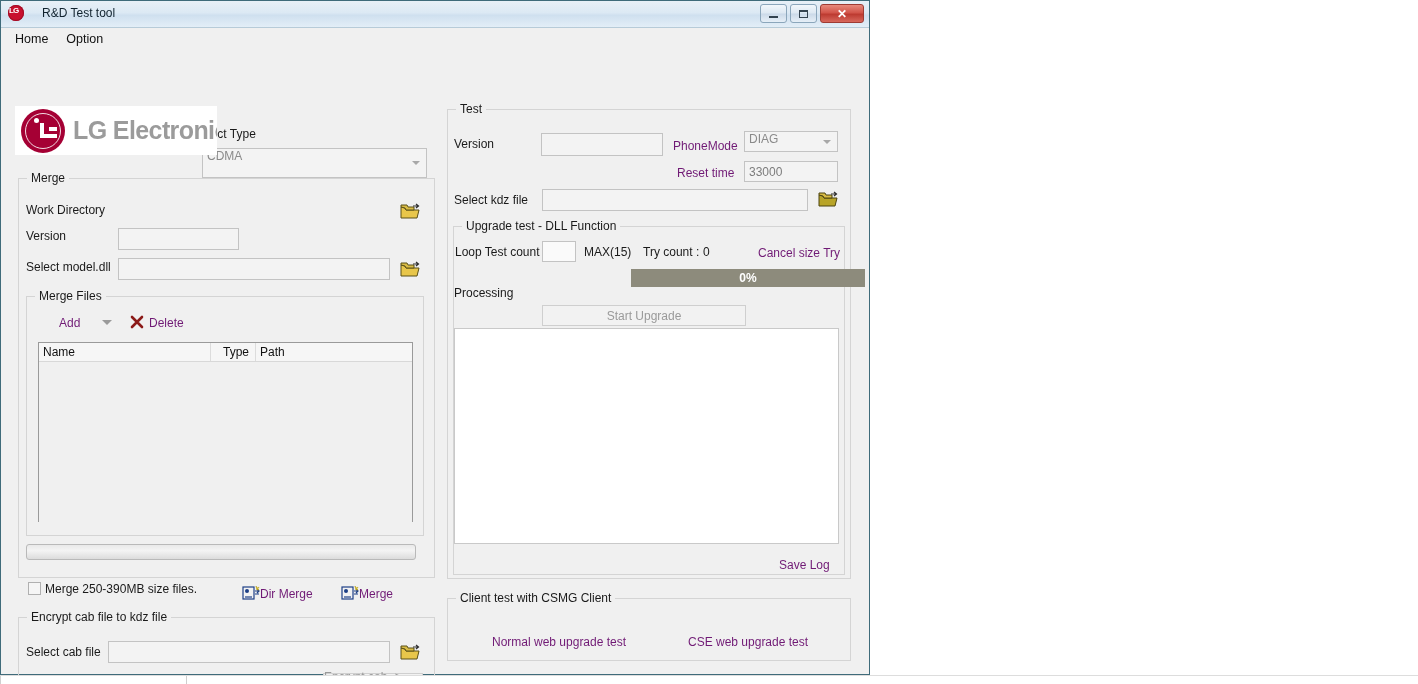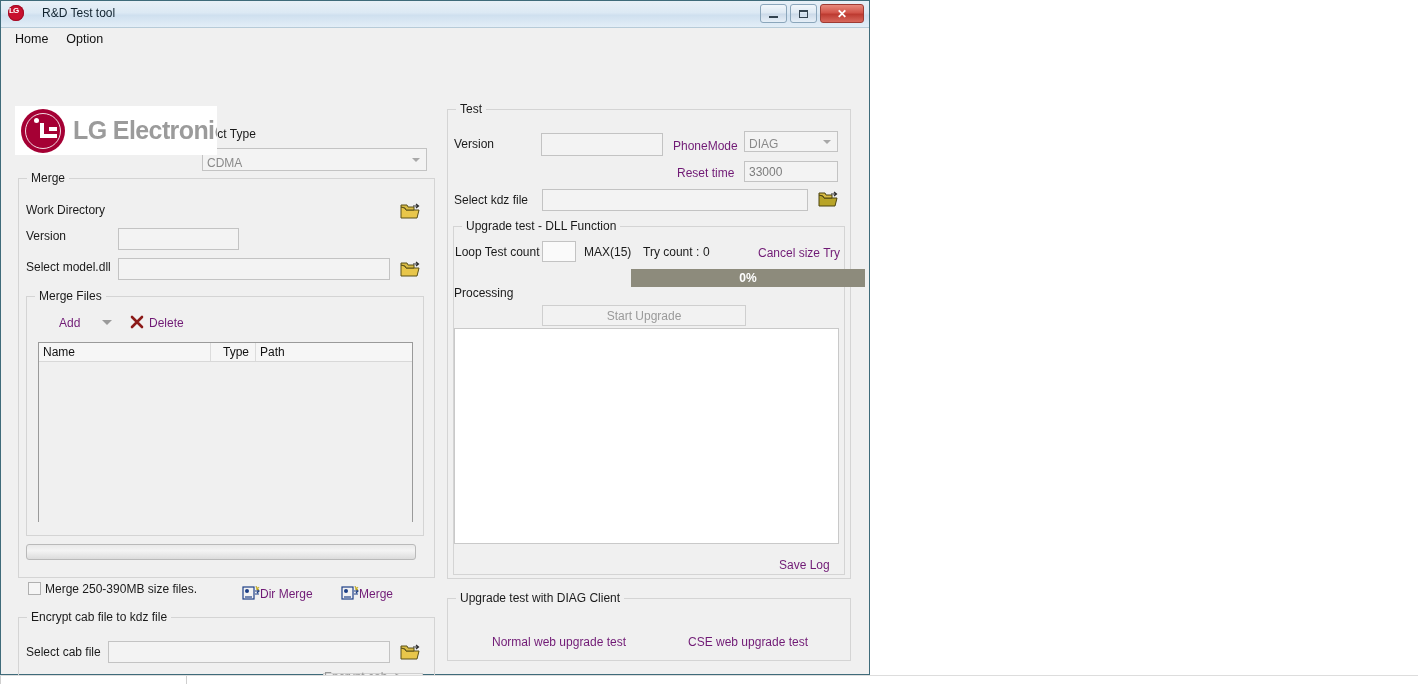--- a/index.html
+++ b/index.html
@@ -101,21 +101,21 @@
     font-family: "Liberation Sans", sans-serif;
   }
   .tbox.white { background: #fafafa; }
 
   .combo {
     position: absolute;
     border: 1px solid #c3c3c3;
     background: #f3f3f3;
     box-sizing: border-box;
     font-size: 12px; color: #8a8a8a;
-    display: flex; align-items: flex-end;
+    display: flex; align-items: flex-start;
     padding: 0 4px;
   }
   .combo .arrow {
     position: absolute; right: 6px; top: 50%; margin-top: -2px;
     width: 0; height: 0;
     border-left: 4px solid transparent;
     border-right: 4px solid transparent;
     border-top: 4px solid #a8a8a8;
   }
 
@@ -232,21 +232,21 @@
     </div>
 
     <div class="menubar">
       <div class="menu-item">Home</div>
       <div class="menu-item">Option</div>
     </div>
 
     <div class="client">
 
       <div class="lbl" style="left:207px; top:76px;">lect Type</div>
-      <div class="combo" style="left:201px; top:97px; width:225px; height:23px;">
+      <div class="combo" style="left:201px; top:97px; width:225px; height:30px;">
         <span>CDMA</span>
         <span class="arrow"></span>
       </div>
 
       <div class="group" style="left:17px; top:127px; width:417px; height:400px;">
         <div class="legend">Merge</div>
       </div>
 
       <div class="lbl" style="left:25px; top:152px;">Work Directory</div>
       <svg class="folder-icon" style="left:399px; top:152px;" viewBox="0 0 20 17">
@@ -360,21 +360,21 @@
 
       <div class="lbl" style="left:453px; top:235px;">Processing</div>
 
       <div class="btn" style="left:541px; top:254px; width:204px; height:21px;">Start Upgrade</div>
 
       <div class="logbox" style="left:453px; top:277px; width:385px; height:216px;"></div>
 
       <div class="lbl dim" style="left:778px; top:507px;text-align:center;">Save Log</div>
 
       <div class="group" style="left:446px; top:547px; width:404px; height:63px;">
-        <div class="legend">Upgrade test with DIAG Client</div>
+        <div class="legend">Client test with CSMG Client</div>
       </div>
       <div class="lbl dim" style="left:491px; top:584px;">Normal web upgrade test</div>
       <div class="lbl dim" style="left:687px; top:584px;">CSE web upgrade test</div>
 
       <div class="lg-banner" style="left:14px; top:55px; width:202px; height:49px;">
         <div class="lg-mark">
           <div class="ring"></div>
           <div class="eye"></div>
           <div class="nose"></div>
           <div class="jaw"></div>

